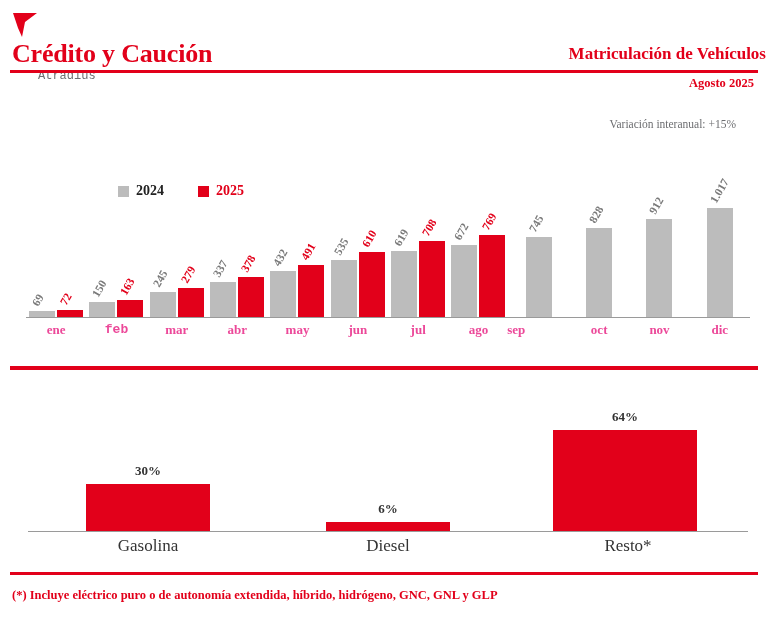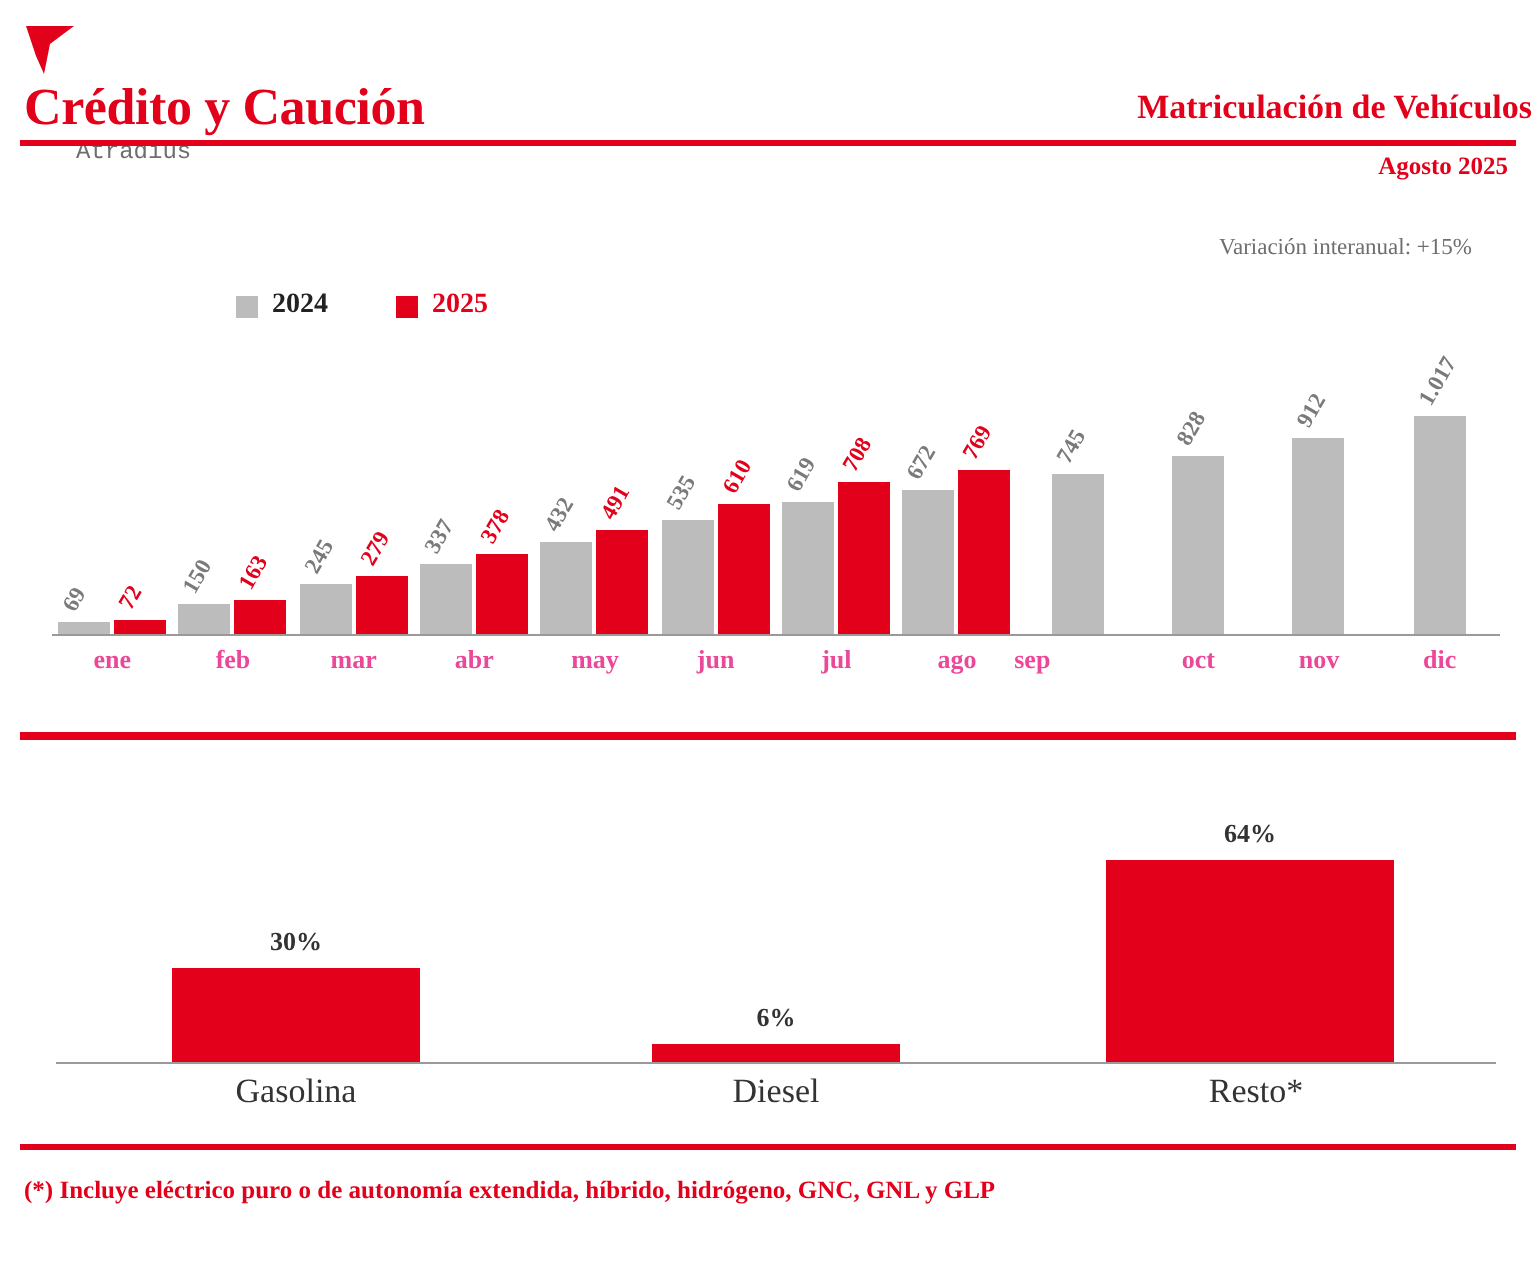--- a/index.html
+++ b/index.html
@@ -114,20 +114,21 @@
     left: 118px;
     top: 145px;
     display: flex;
     align-items: center;
     gap: 34px;
   }
   .legend-item {
     display: flex;
     align-items: center;
     gap: 7px;
+    margin-top: 38px;
   }
   .legend-swatch {
     width: 11px;
     height: 11px;
     display: inline-block;
   }
   .sw-2024 { background: #bcbcbc; }
   .sw-2025 { background: #E2001A; }
   .legend-label {
     font-size: 14px;
@@ -394,21 +395,21 @@
       </div>
       <div class="group" style="left: 663.667px; width: 60.3333px;">
         <div class="bar b2024" style="height: 110px;">
           <span class="vlabel g">1.017</span>
         </div>
       </div>
     </div>
   <div class="c1-axis"></div>
   <div class="c1-xlabels" id="c1xlabels">
       <div class="xlab" style="left: 0px; width: 60.3333px;">ene</div>
-      <div class="xlab" style="left: 60.3333px; width: 60.3333px;">feb</div>
+      <div class="xlab" style="left: 60.3333px; width: 60.3333px; font-family: Liberation Mono, monospace;">feb</div>
       <div class="xlab" style="left: 120.667px; width: 60.3333px;">mar</div>
       <div class="xlab" style="left: 181px; width: 60.3333px;">abr</div>
       <div class="xlab" style="left: 241.333px; width: 60.3333px;">may</div>
       <div class="xlab" style="left: 301.667px; width: 60.3333px;">jun</div>
       <div class="xlab" style="left: 362px; width: 60.3333px;">jul</div>
       <div class="xlab" style="left: 422.333px; width: 60.3333px;">ago</div>
       <div class="xlab" style="left: 460px; width: 60.3333px;">sep</div>
       <div class="xlab" style="left: 543px; width: 60.3333px;">oct</div>
       <div class="xlab" style="left: 603.333px; width: 60.3333px;">nov</div>
       <div class="xlab" style="left: 663.667px; width: 60.3333px;">dic</div>

